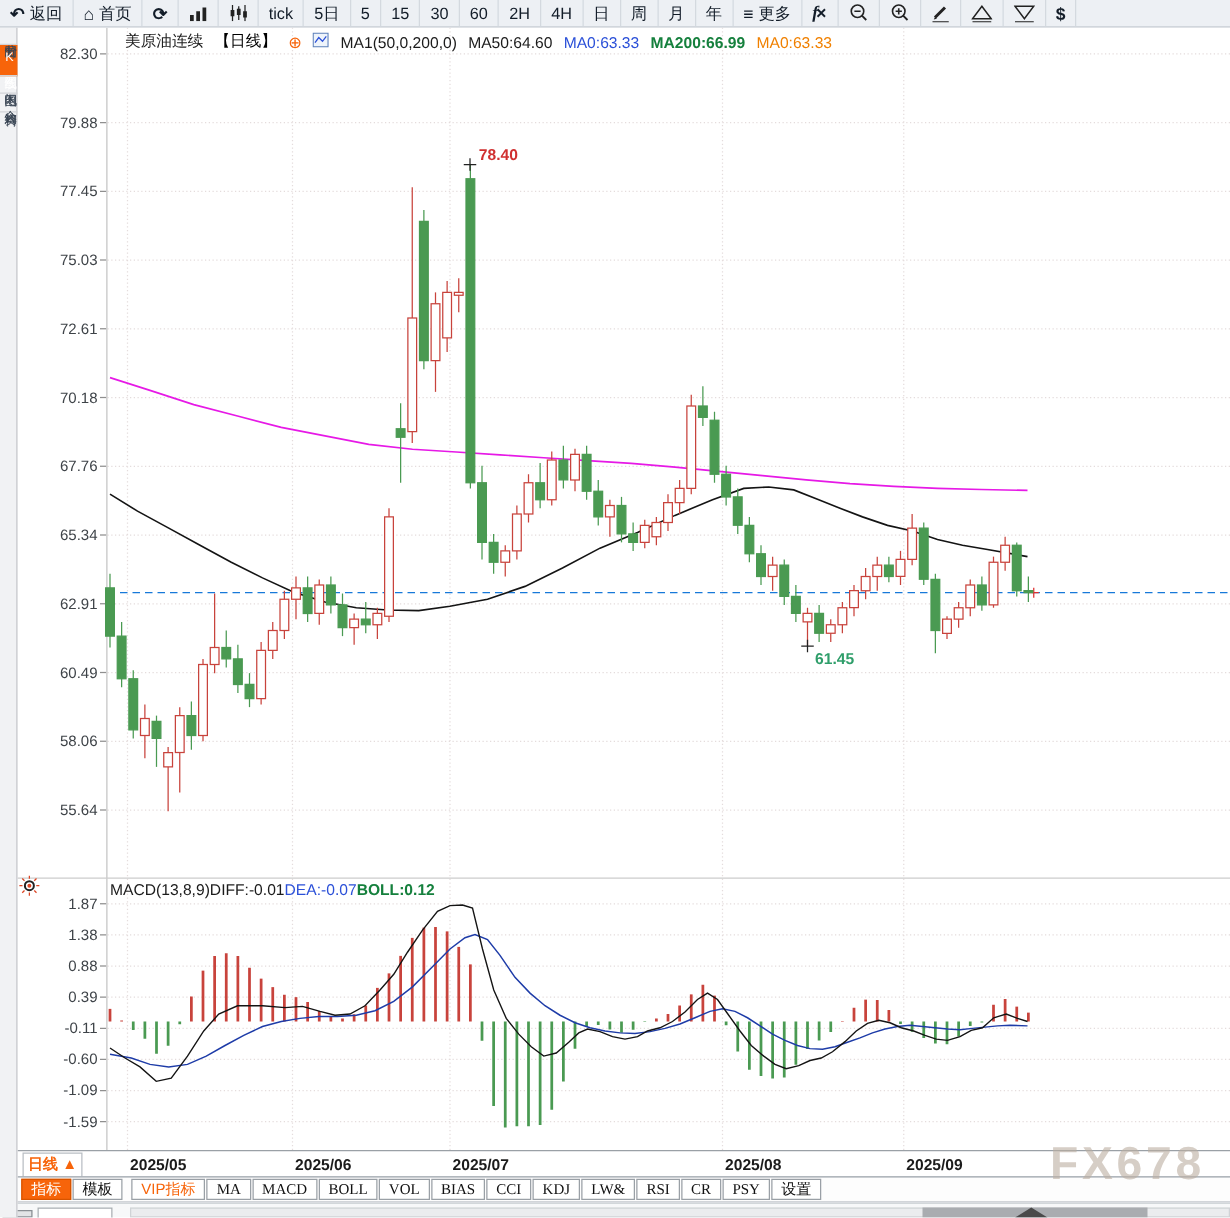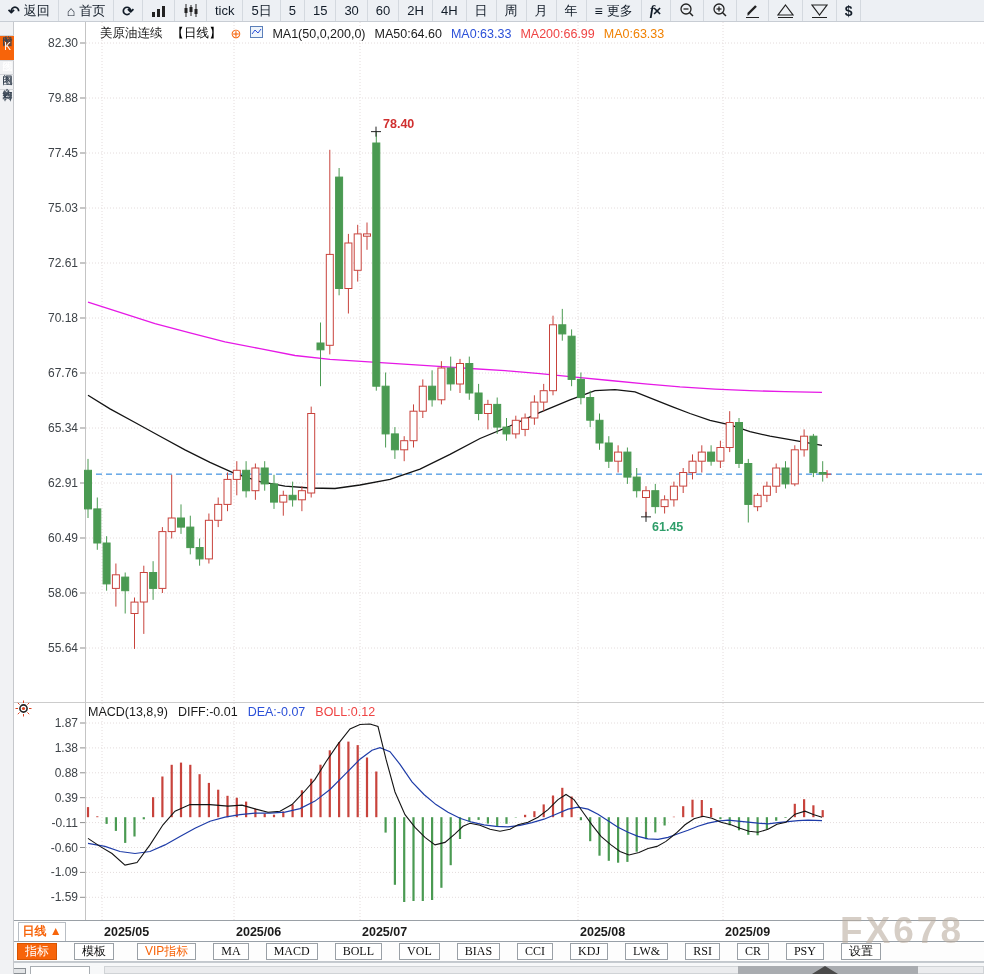--- a/index.html
+++ b/index.html
@@ -38,37 +38,37 @@
   
   .hdr {
     position: absolute; left: 88px; top: 25px; z-index: 6; display: flex; gap: 9px;
     align-items: center; font-size: 12.5px; white-space: nowrap; margin-left: 12px;
   }
   .hdr .h-sym { color: #1b1b1b; }
   .hdr .h-period { color: #000000; }
   .hdr .h-plus { color: #f7640a; font-size: 13px; cursor: pointer; }
   .hdr .h-ma { color: #1b1b1b; }
   .hdr .blue, .mhdr .blue { color: #2b50d8; }
-  .hdr .magenta, .mhdr .magenta { color: #ef4444; }
+  .hdr .magenta, .mhdr .magenta { color: #15803d; font-weight: bold; }
   .hdr .orange { color: #f08000; }
   .mhdr {
-    position: absolute; left: 88px; top: 705px; z-index: 6; display: flex; gap: 10px;
+    position: absolute; left: 88px; top: 705px; z-index: 6; display: flex; 
     align-items: center; font-size: 12.5px; white-space: nowrap; color: #1b1b1b;
   }
   .sun-ico { position: absolute; left: 15px; top: 700px; z-index: 6; }
   
   .period-btn {
     position: absolute; left: 18px; top: 922px; width: 48px; height: 28px; z-index: 6;
     background: #fff; border: 1px solid #b9bec4; color: #f7640a; font-weight: bold;
     font-size: 12px; text-align: center; line-height: 16px;
   }
   .ind-row {
     position: absolute; left: 14px; top: 941px; width: 970px; height: 21px; z-index: 6;
     background: #fdfdfd; border-top: 1px solid #98a0a8; border-bottom: 1px solid #c3c8cd;
-    display: flex; align-items: center; padding-left: 3px; gap: 17px;
+    display: flex; align-items: center; padding-left: 3px; gap: 1px;
   }
   .ind-btn {
     font-family: Liberation Serif, serif; font-size: 12px; color: #111;
     border: 1px solid #9aa0a6; background: #fff; padding: 0 7px; height: 17px;
     line-height: 15px; cursor: pointer;
   }
   .ind-btn.active { background: #f7640a; color: #fff; border-color: #d75400; font-family: "Liberation Sans", sans-serif; }
   .ind-btn.vip { color: #f7640a; font-family: "Liberation Sans", sans-serif; text-align: center; }
   .ind-btn.gap { margin-left: 6px; }
   .watermark {

